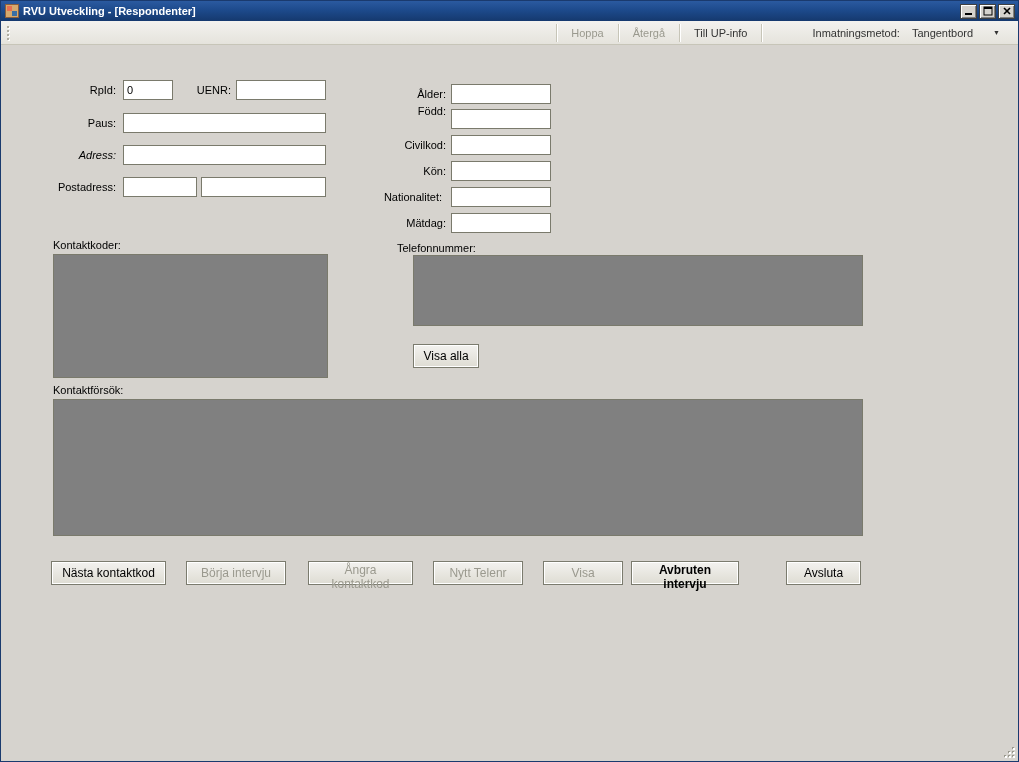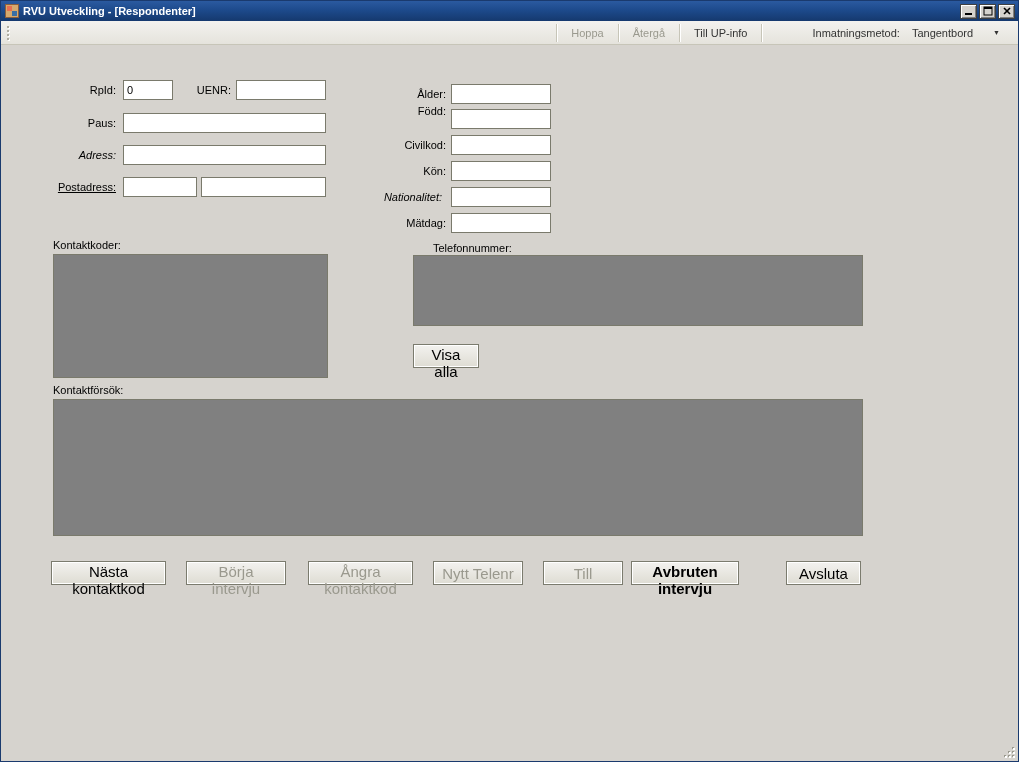--- a/index.html
+++ b/index.html
@@ -148,21 +148,21 @@
     font-size: 11px;
   }
 
   .action-btn {
     height: 24px;
     width: 120px;
     background: linear-gradient(to bottom,#f3f2ef,#dedcd3);
     border: 1px solid #7b7b6e;
     box-shadow: inset 0 0 0 1px #fff;
     cursor: pointer;
-    font-size: 15px;
+    font-size: 12px;
     color: #000;
   }
   .action-btn.small { width: 66px; }
   .action-btn:disabled,
   .action-btn.disabled {
     color: #9a998e;
     cursor: default;
   }
   .resize-grip {
     position: absolute;
@@ -240,58 +240,58 @@
     <input class="text-input pos" style="left: 122px; top: 35px; width: 50px;" value="0">
     <label class="field-label pos" style="left:180px; top:39px; width:50px;">UENR:</label>
     <input class="text-input pos" style="left: 235px; top: 35px; width: 90px;" value="">
 
     <label class="field-label pos" style="left:55px; top:72px; width:60px;">Paus:</label>
     <input class="text-input pos" style="left: 122px; top: 68px; width: 203px;" value="">
 
     <label class="field-label pos" style="left:55px; top:104px; width:60px;font-style:italic;">Adress:</label>
     <input class="text-input pos" style="left: 122px; top: 100px; width: 203px;" value="">
 
-    <label class="field-label pos" style="left:45px; top:136px; width:70px;text-decoration:underline;">Postadress:</label>
+    <label class="field-label pos" style="left:45px; top:136px; width:70px;">Postadress:</label>
     <input class="text-input pos" style="left: 122px; top: 132px; width: 74px;" value="">
     <input class="text-input pos" style="left: 200px; top: 132px; width: 125px;" value="">
 
     <label class="field-label pos" style="left:380px; top:43px; width:65px;">Ålder:</label>
     <input class="text-input pos" style="left: 450px; top: 39px; width: 100px;" value="">
 
     <label class="field-label pos" style="left:380px; top:60px; width:65px;">Född:</label>
     <input class="text-input pos" style="left: 450px; top: 64px; width: 100px;" value="">
 
     <label class="field-label pos" style="left:380px; top:94px; width:65px;">Civilkod:</label>
     <input class="text-input pos" style="left: 450px; top: 90px; width: 100px;" value="">
 
     <label class="field-label pos" style="left:380px; top:120px; width:65px;">Kön:</label>
     <input class="text-input pos" style="left: 450px; top: 116px; width: 100px;" value="">
 
-    <label class="field-label pos" style="left:376px; top:146px; width:65px;font-style:italic;">Nationalitet:</label>
+    <label class="field-label pos" style="left:376px; top:146px; width:65px;">Nationalitet:</label>
     <input class="text-input pos" style="left: 450px; top: 142px; width: 100px;" value="">
 
     <label class="field-label pos" style="left:380px; top:172px; width:65px;">Mätdag:</label>
     <input class="text-input pos" style="left: 450px; top: 168px; width: 100px;" value="">
 
     <span class="group-label pos" style="left:52px; top:194px;">Kontaktkoder:</span>
     <div class="box-gray pos" style="left:52px; top:209px; width:275px; height:124px;"></div>
 
-    <span class="group-label pos" style="left:432px; top:197px;">Telefonnummer:</span>
+    <span class="group-label pos" style="left:396px; top:197px;">Telefonnummer:</span>
     <div class="box-border pos" style="left:412px; top:210px; width:450px; height:71px;"></div>
 
     <button class="action-btn small pos" style="left:412px; top:299px;">Visa alla</button>
 
     <span class="group-label pos" style="left:52px; top:339px;">Kontaktförsök:</span>
     <div class="box-gray pos" style="left:52px; top:354px; width:810px; height:137px;"></div>
 
     <button class="action-btn pos" style="left:50px; top:516px; width:115px;">Nästa kontaktkod</button>
     <button class="action-btn disabled pos" style="left:185px; top:516px; width:100px;" disabled="">Börja intervju</button>
     <button class="action-btn disabled pos" style="left:307px; top:516px; width:105px;" disabled="">Ångra kontaktkod</button>
     <button class="action-btn disabled pos" style="left:432px; top:516px; width:90px;" disabled="">Nytt Telenr</button>
-    <button class="action-btn disabled pos" style="left:542px; top:516px; width:80px;" disabled="">Till</button>
+    <button class="action-btn disabled pos" style="left:542px; top:516px; width:80px;" disabled="">Visa</button>
     <button class="action-btn pos" style="left:630px; top:516px; width:108px;font-weight:bold;">Avbruten intervju</button>
     <button class="action-btn pos" style="left:785px; top:516px; width:75px;">Avsluta</button>
 
     <div class="resize-grip">
       <svg width="14" height="14">
         <g fill="#9a998e">
           <rect x="10" y="2" width="2" height="2"></rect>
           <rect x="6" y="6" width="2" height="2"></rect>
           <rect x="10" y="6" width="2" height="2"></rect>
           <rect x="2" y="10" width="2" height="2"></rect>

